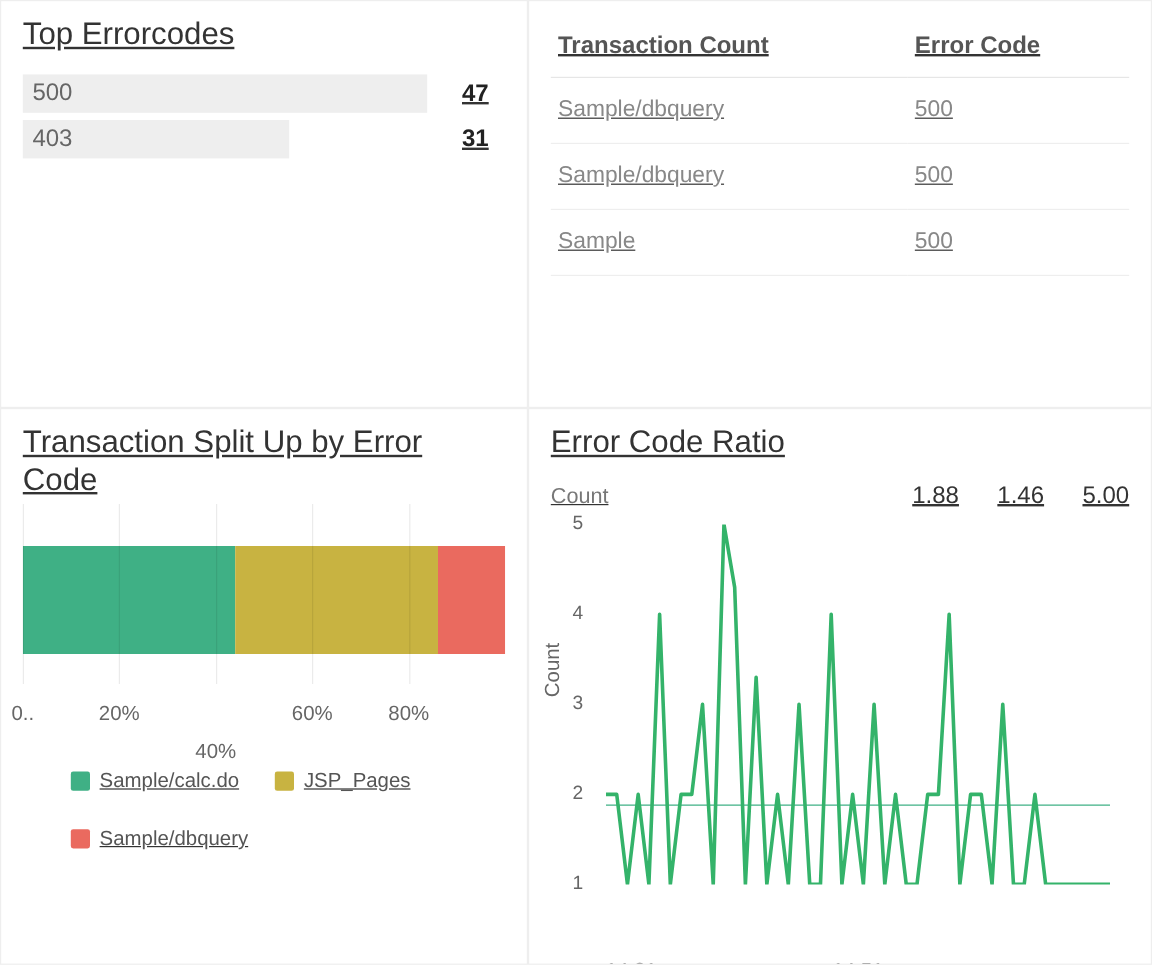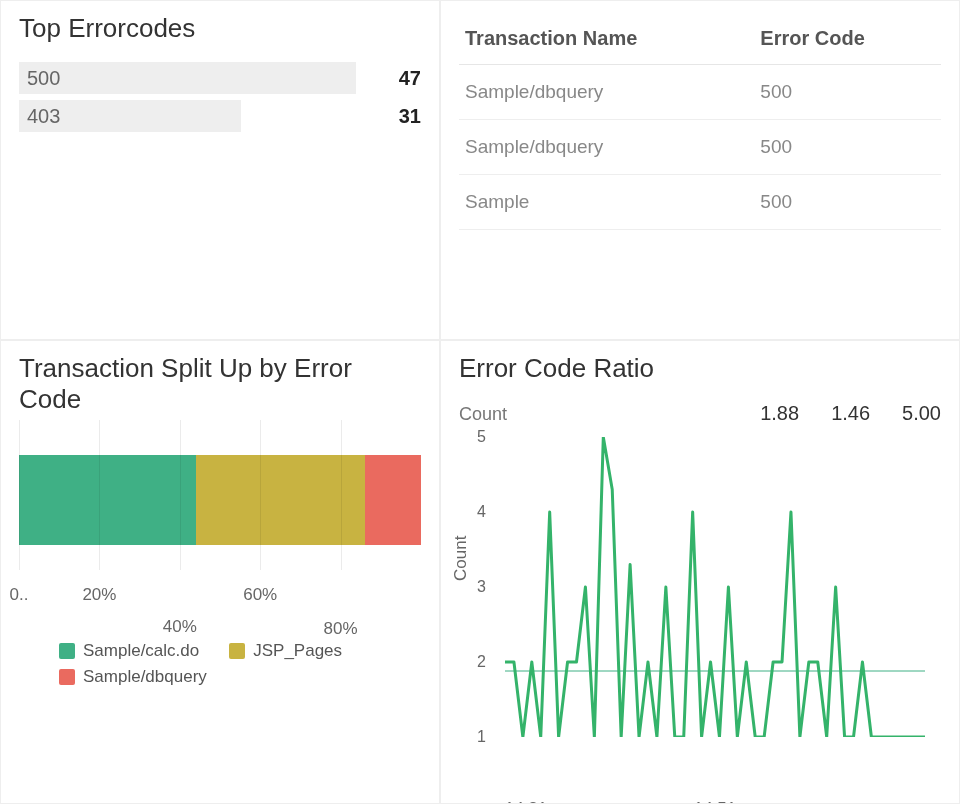--- a/index.html
+++ b/index.html
@@ -10,20 +10,21 @@
     height: 804px;
     overflow: hidden;
     color: #333;
   }
   .grid {
     display: grid;
     grid-template-columns: 440px 520px;
     grid-template-rows: 340px 464px;
     width: 960px;
     height: 804px;
+    text-decoration: underline;
   }
   .panel {
     border: 1px solid #eee;
     padding: 12px 18px 10px 18px;
     position: relative;
     overflow: hidden;
   }
   .panel-title {
     font-size: 26px;
     font-weight: 400;
@@ -49,21 +50,21 @@
     background: #eeeeee;
   }
   .ec-label {
     position: absolute;
     left: 8px; top: 50%; transform: translateY(-50%);
     font-size: 20px;
     color: #666;
   }
   .ec-value {
     width: 44px;
-    text-align: right;
+    text-align: left;
     font-size: 20px;
     font-weight: 600;
     color: #222;
     padding-left: 8px;
   }
   
   .tbl { width: 100%; border-collapse: collapse; }
   .tbl th {
     text-align: left;
     font-size: 20px;
@@ -105,21 +106,21 @@
     position: absolute;
     width: 1px;
     background: rgba(0,0,0,0.08);
     top: -165px;
     height: 150px;
   }
   .legend {
     margin-top: 26px;
     display: flex;
     flex-wrap: wrap;
-    gap: 6px 30px;
+    gap: 28px 30px;
     padding-left: 40px;
   }
   .legend-item {
     display: flex;
     align-items: center;
     font-size: 17px;
     color: #555;
   }
   .legend-swatch {
     width: 16px; height: 16px;
@@ -196,21 +197,21 @@
           </div>
           <div class="ec-value">31</div>
         </div>
       </div>
   </div>
 
   <div class="panel">
     <table class="tbl">
       <thead>
         <tr>
-          <th>Transaction Name</th>
+          <th>Transaction Count</th>
           <th class="right">Error Code</th>
         </tr>
       </thead>
       <tbody id="tx-body">
           <tr>
             <td>Sample/dbquery</td>
             <td class="right">500</td>
           </tr>
           <tr>
             <td>Sample/dbquery</td>
@@ -238,21 +239,21 @@
       <div class="axis" id="stack-axis">
           <div class="axis-line" style="left: 0%;"></div>
           <div class="axis-tick" style="left: 0%;">0..</div>
           <div class="axis-line" style="left: 20%;"></div>
           <div class="axis-tick" style="left: 20%;">20%</div>
           <div class="axis-line" style="left: 40%;"></div>
           <div class="axis-tick" style="left: 40%; margin-top: 32px;">40%</div>
           <div class="axis-line" style="left: 60%;"></div>
           <div class="axis-tick" style="left: 60%;">60%</div>
           <div class="axis-line" style="left: 80%;"></div>
-          <div class="axis-tick" style="left: 80%; margin-top: 34px;">80%</div>
+          <div class="axis-tick" style="left: 80%;">80%</div>
         </div>
     </div>
     <div class="legend" id="stack-legend">
         <div class="legend-item">
           <span class="legend-swatch" style="background: rgb(63, 176, 133);"></span>
           <span>Sample/calc.do</span>
         </div>
         <div class="legend-item">
           <span class="legend-swatch" style="background: rgb(200, 179, 65);"></span>
           <span>JSP_Pages</span>

